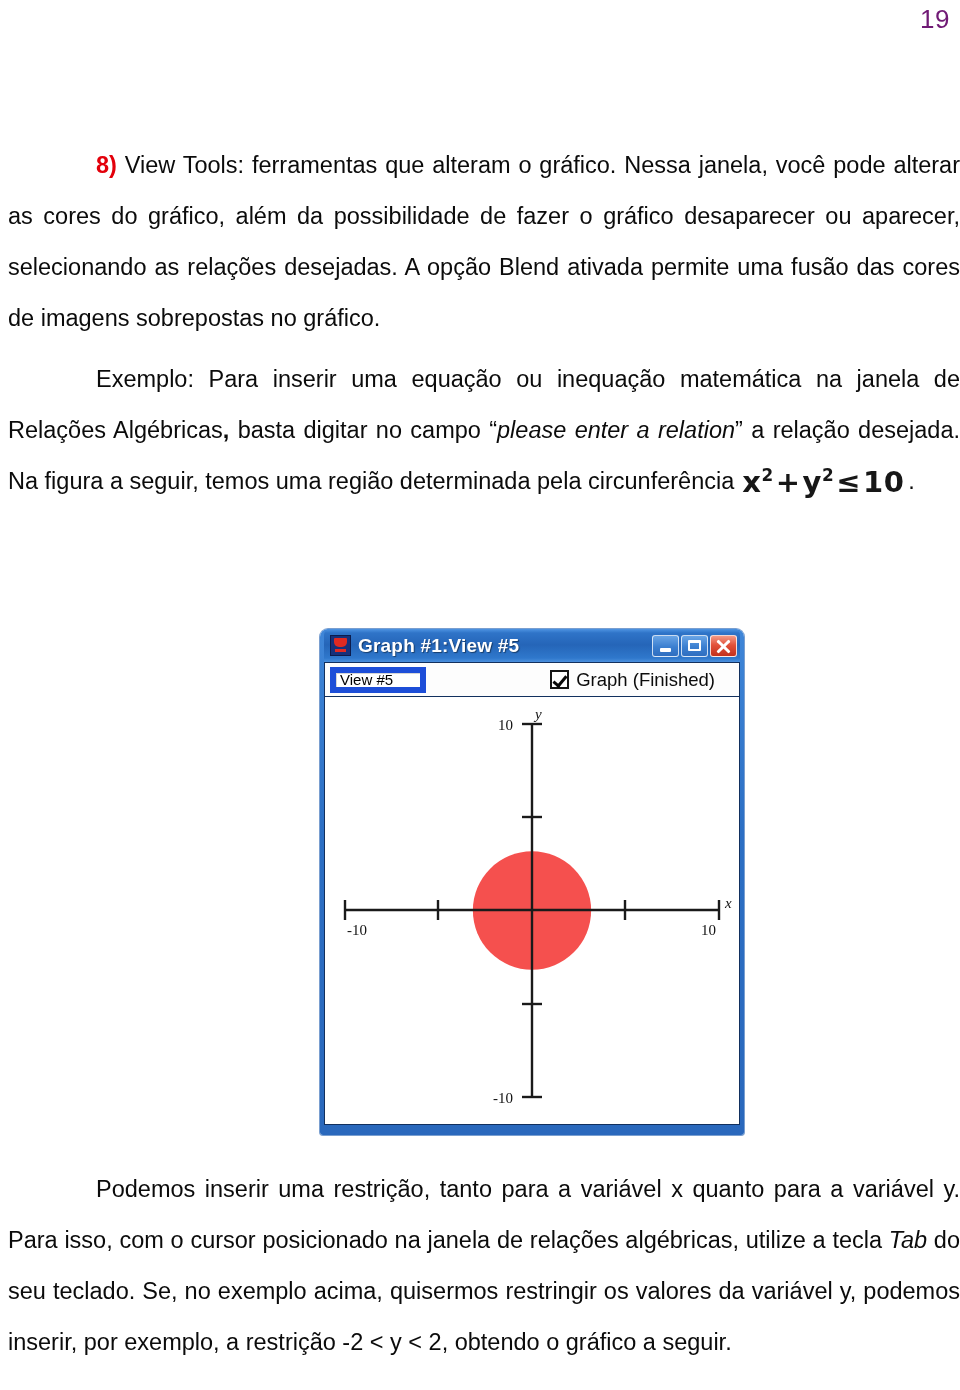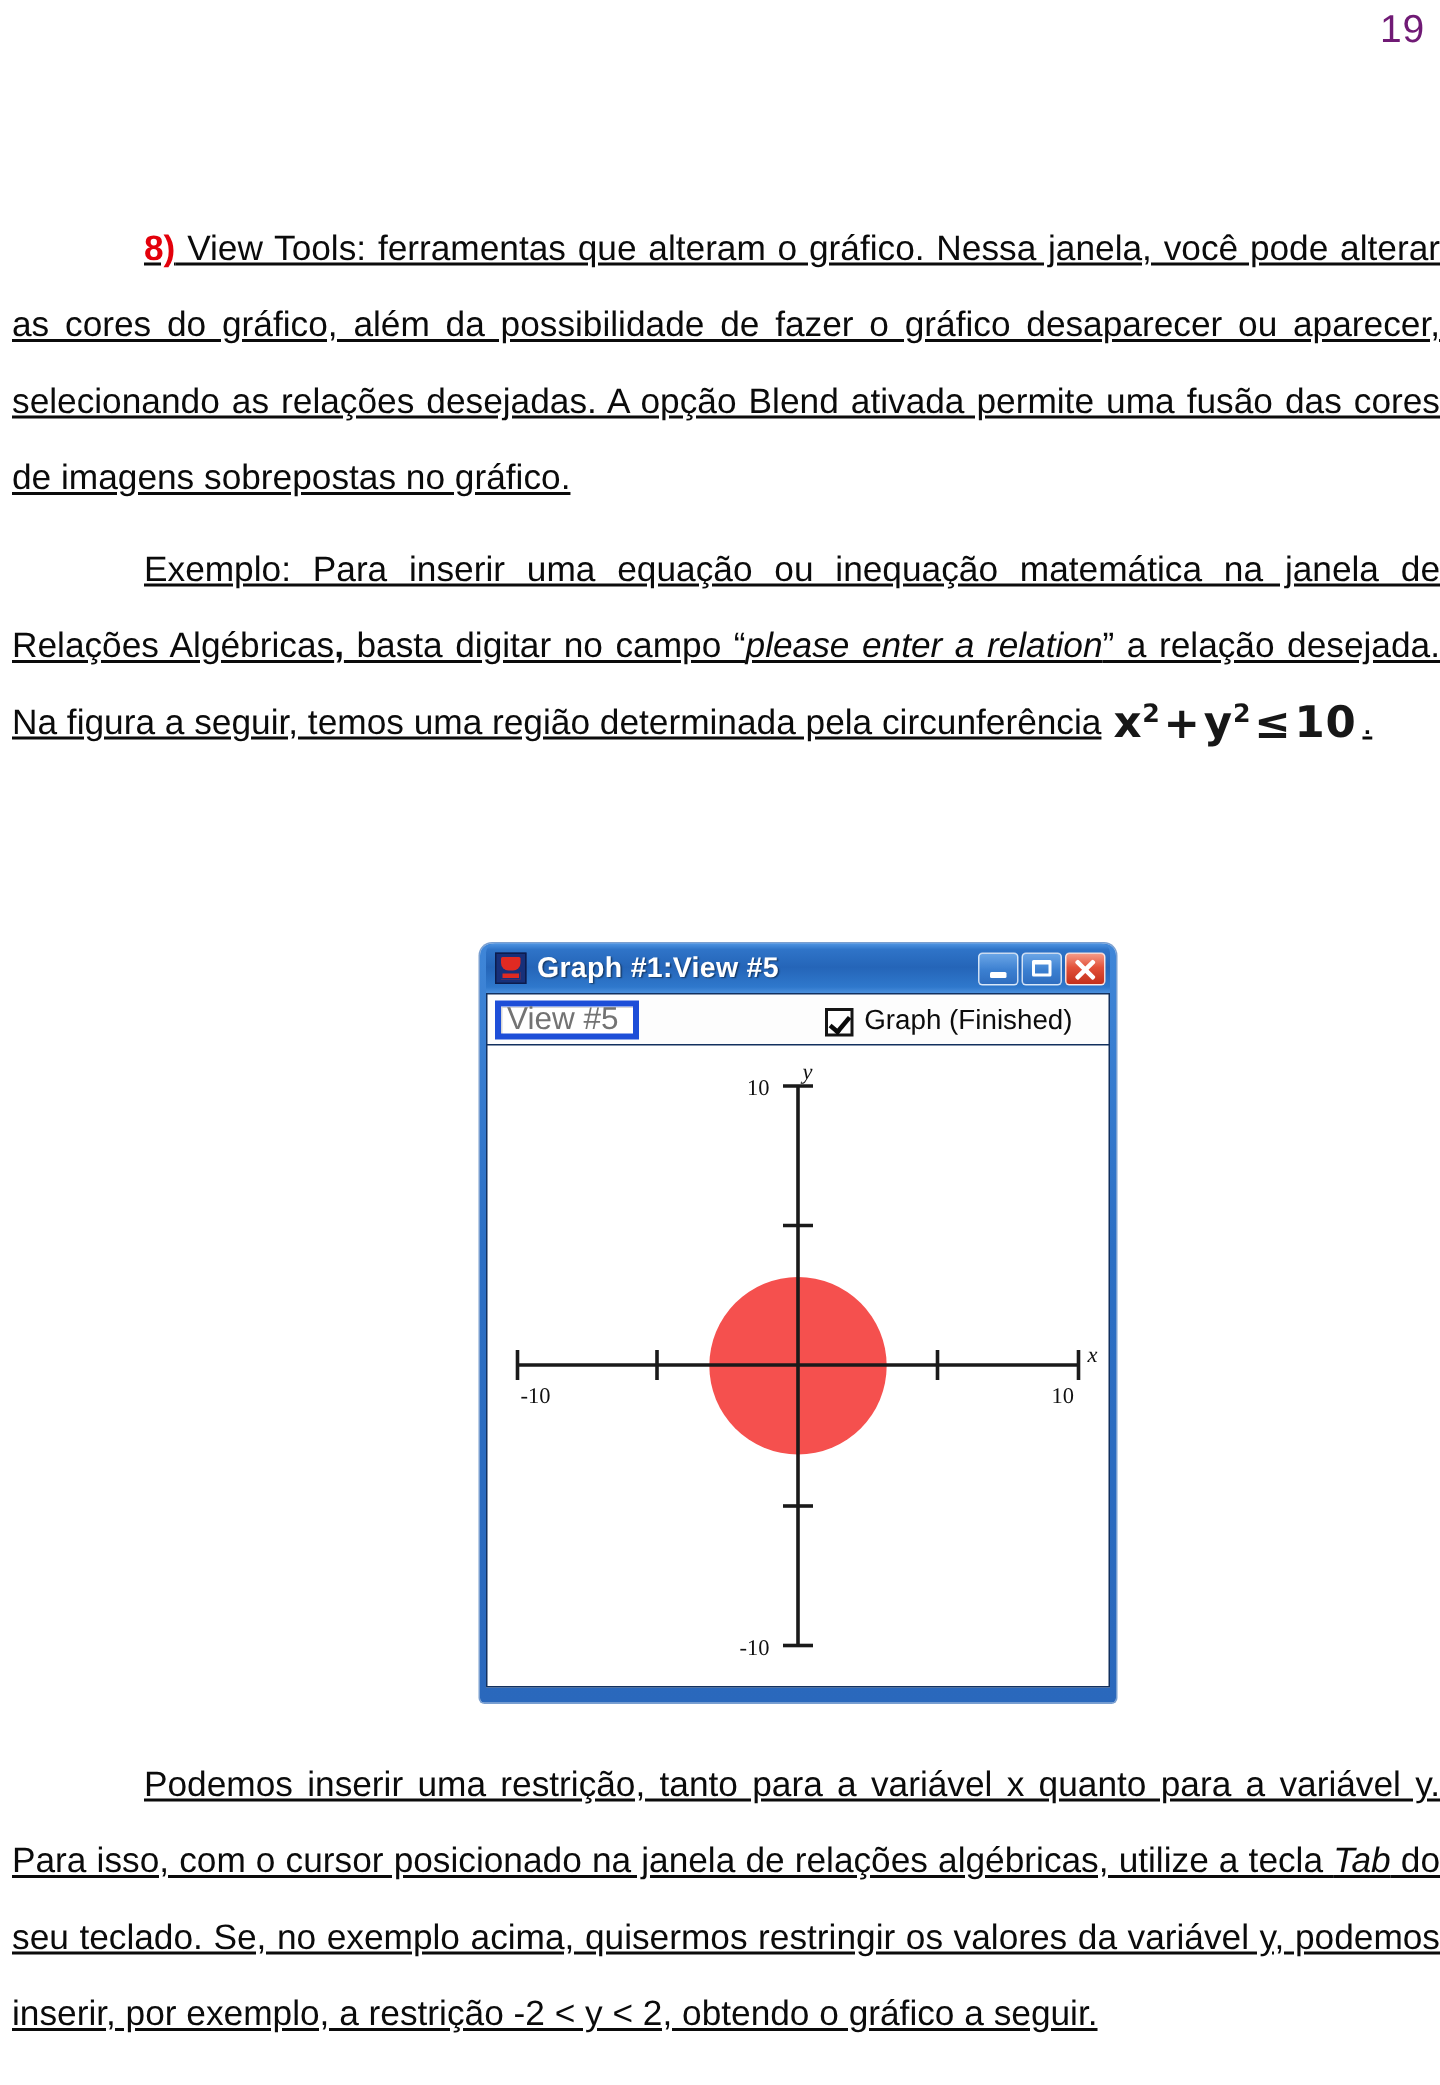--- a/index.html
+++ b/index.html
@@ -43,21 +43,20 @@
   .heading-para {
     padding-left: 98px;
     font-size: 24px;
     line-height: 40px;
   }
   .body-para {
     text-align: justify;
     text-justify: inter-word;
     padding-left: 8px;
     padding-right: 0;
-    text-decoration: underline;
   }
   .body-para.indent::before {
     content: "";
     display: inline-block;
     width: 88px;
   }
   .marker {
     color: #e3000b;
     font-weight: bold;
   }
@@ -203,34 +202,34 @@
     border: 1px solid #12305e;
     border-bottom: none;
     box-sizing: border-box;
     display: flex;
     align-items: center;
     padding: 0 10px 0 5px;
   }
   .view-field {
     width: 96px;
     height: 26px;
-    border: 4px solid #1d4ed8;
+    border: 6px solid #1d4ed8;
     background: #ffffff;
     box-sizing: border-box;
     display: flex;
     align-items: center;
     padding-left: 4px;
-    font-size: 21px;
-    color: #737373;
+    font-size: 15px;
+    color: #000000;
     box-shadow: 1px 1px 0 0 #d6d6d6 inset;
   }
   .toolbar-spacer { flex: 1 1 auto; }
   .check-group {
     display: flex;
-    align-items: flex-end;
+    align-items: center;
     gap: 7px;
     margin-right: 14px;
   }
   .checkbox {
     width: 19px;
     height: 19px;
     border: 2px solid #151515;
     background: #ffffff;
     box-sizing: border-box;
     position: relative;

